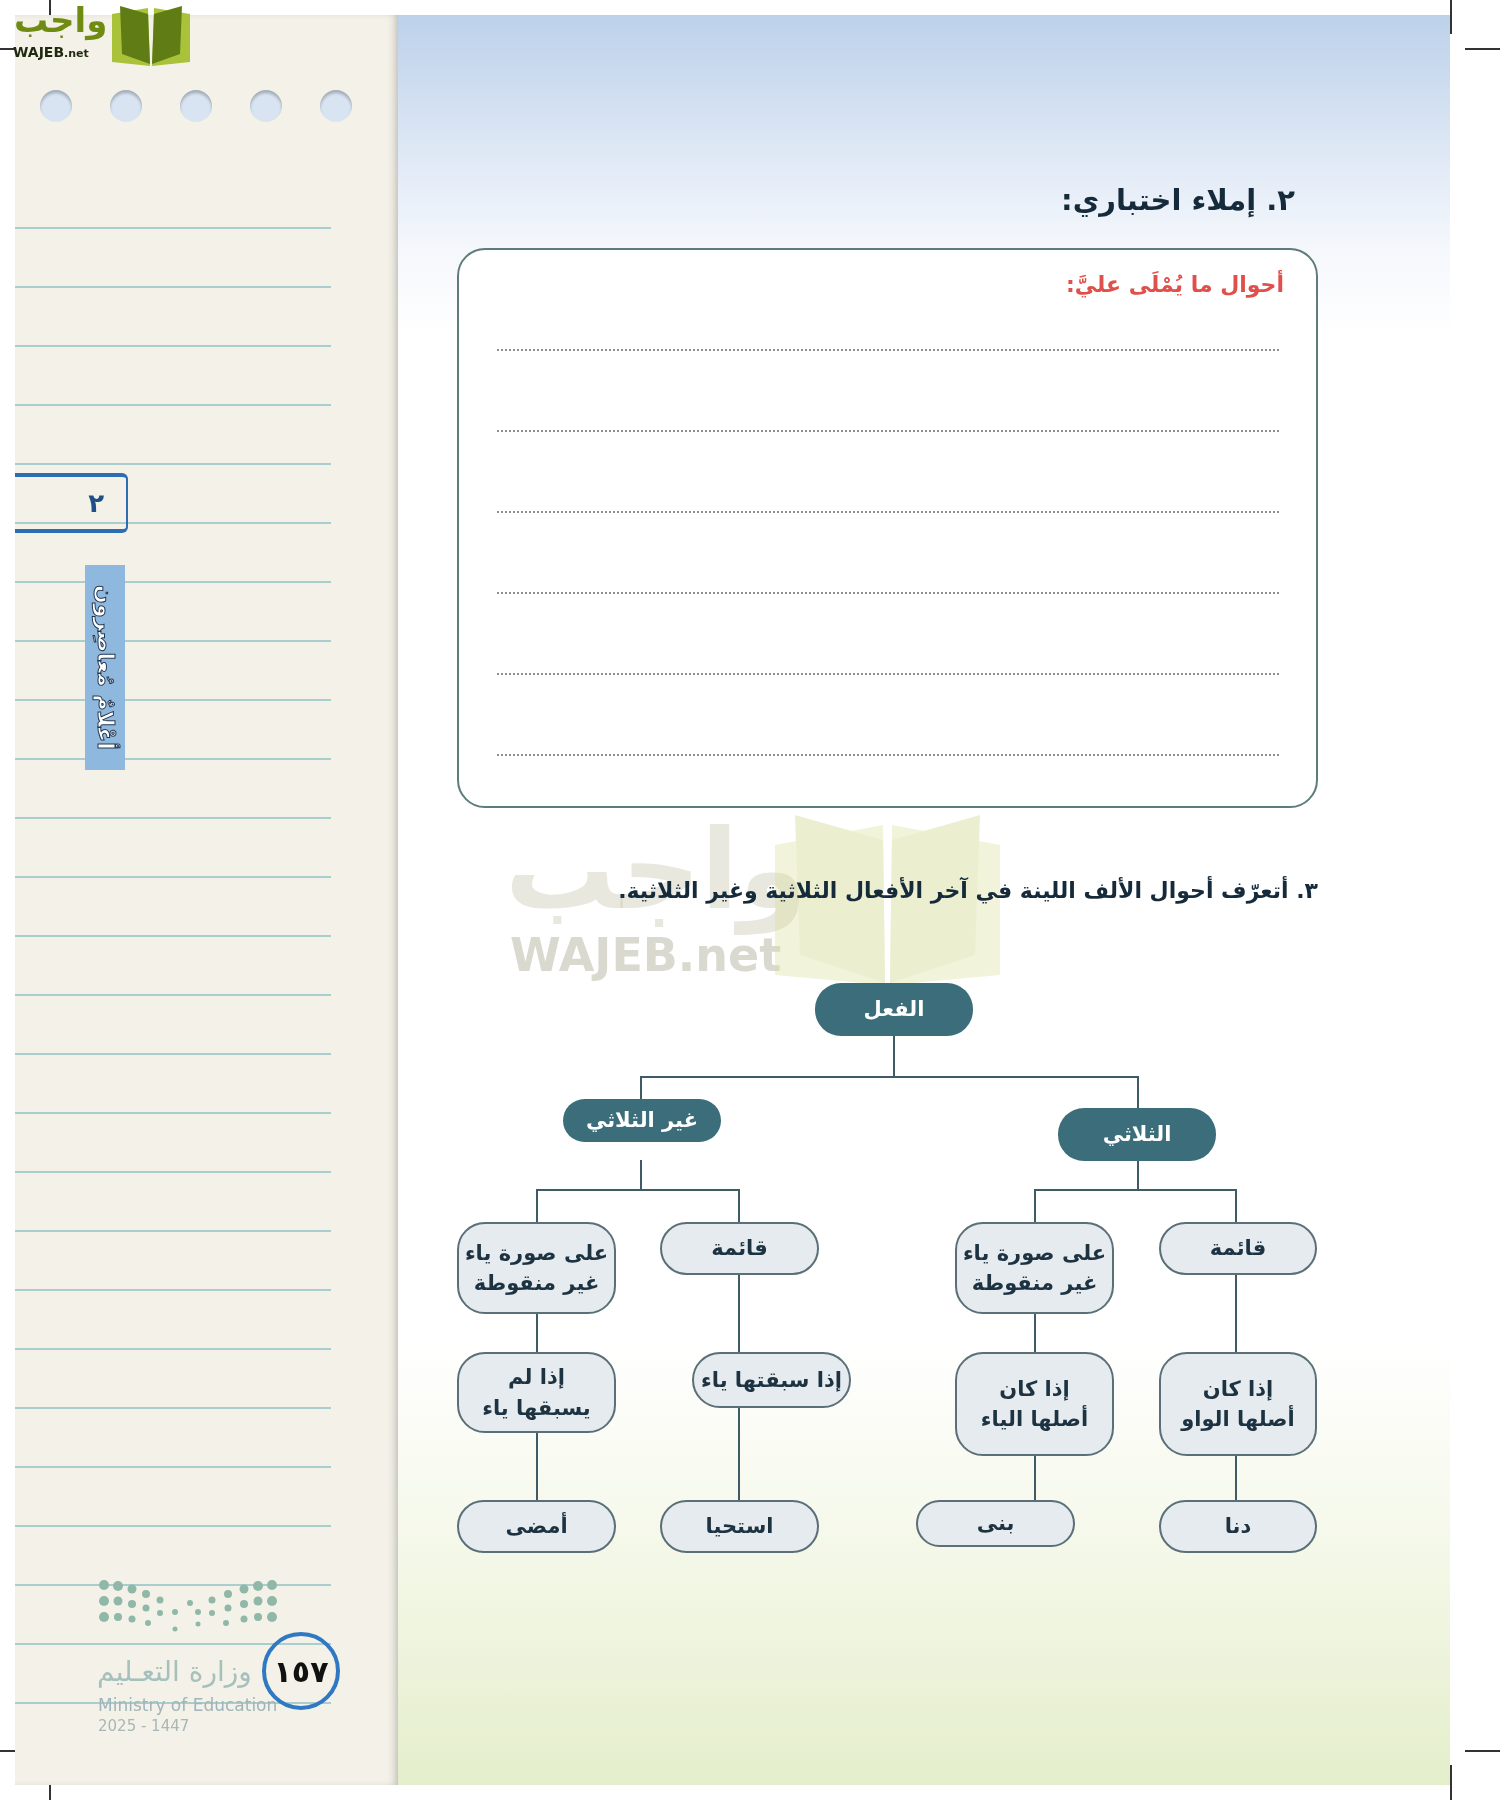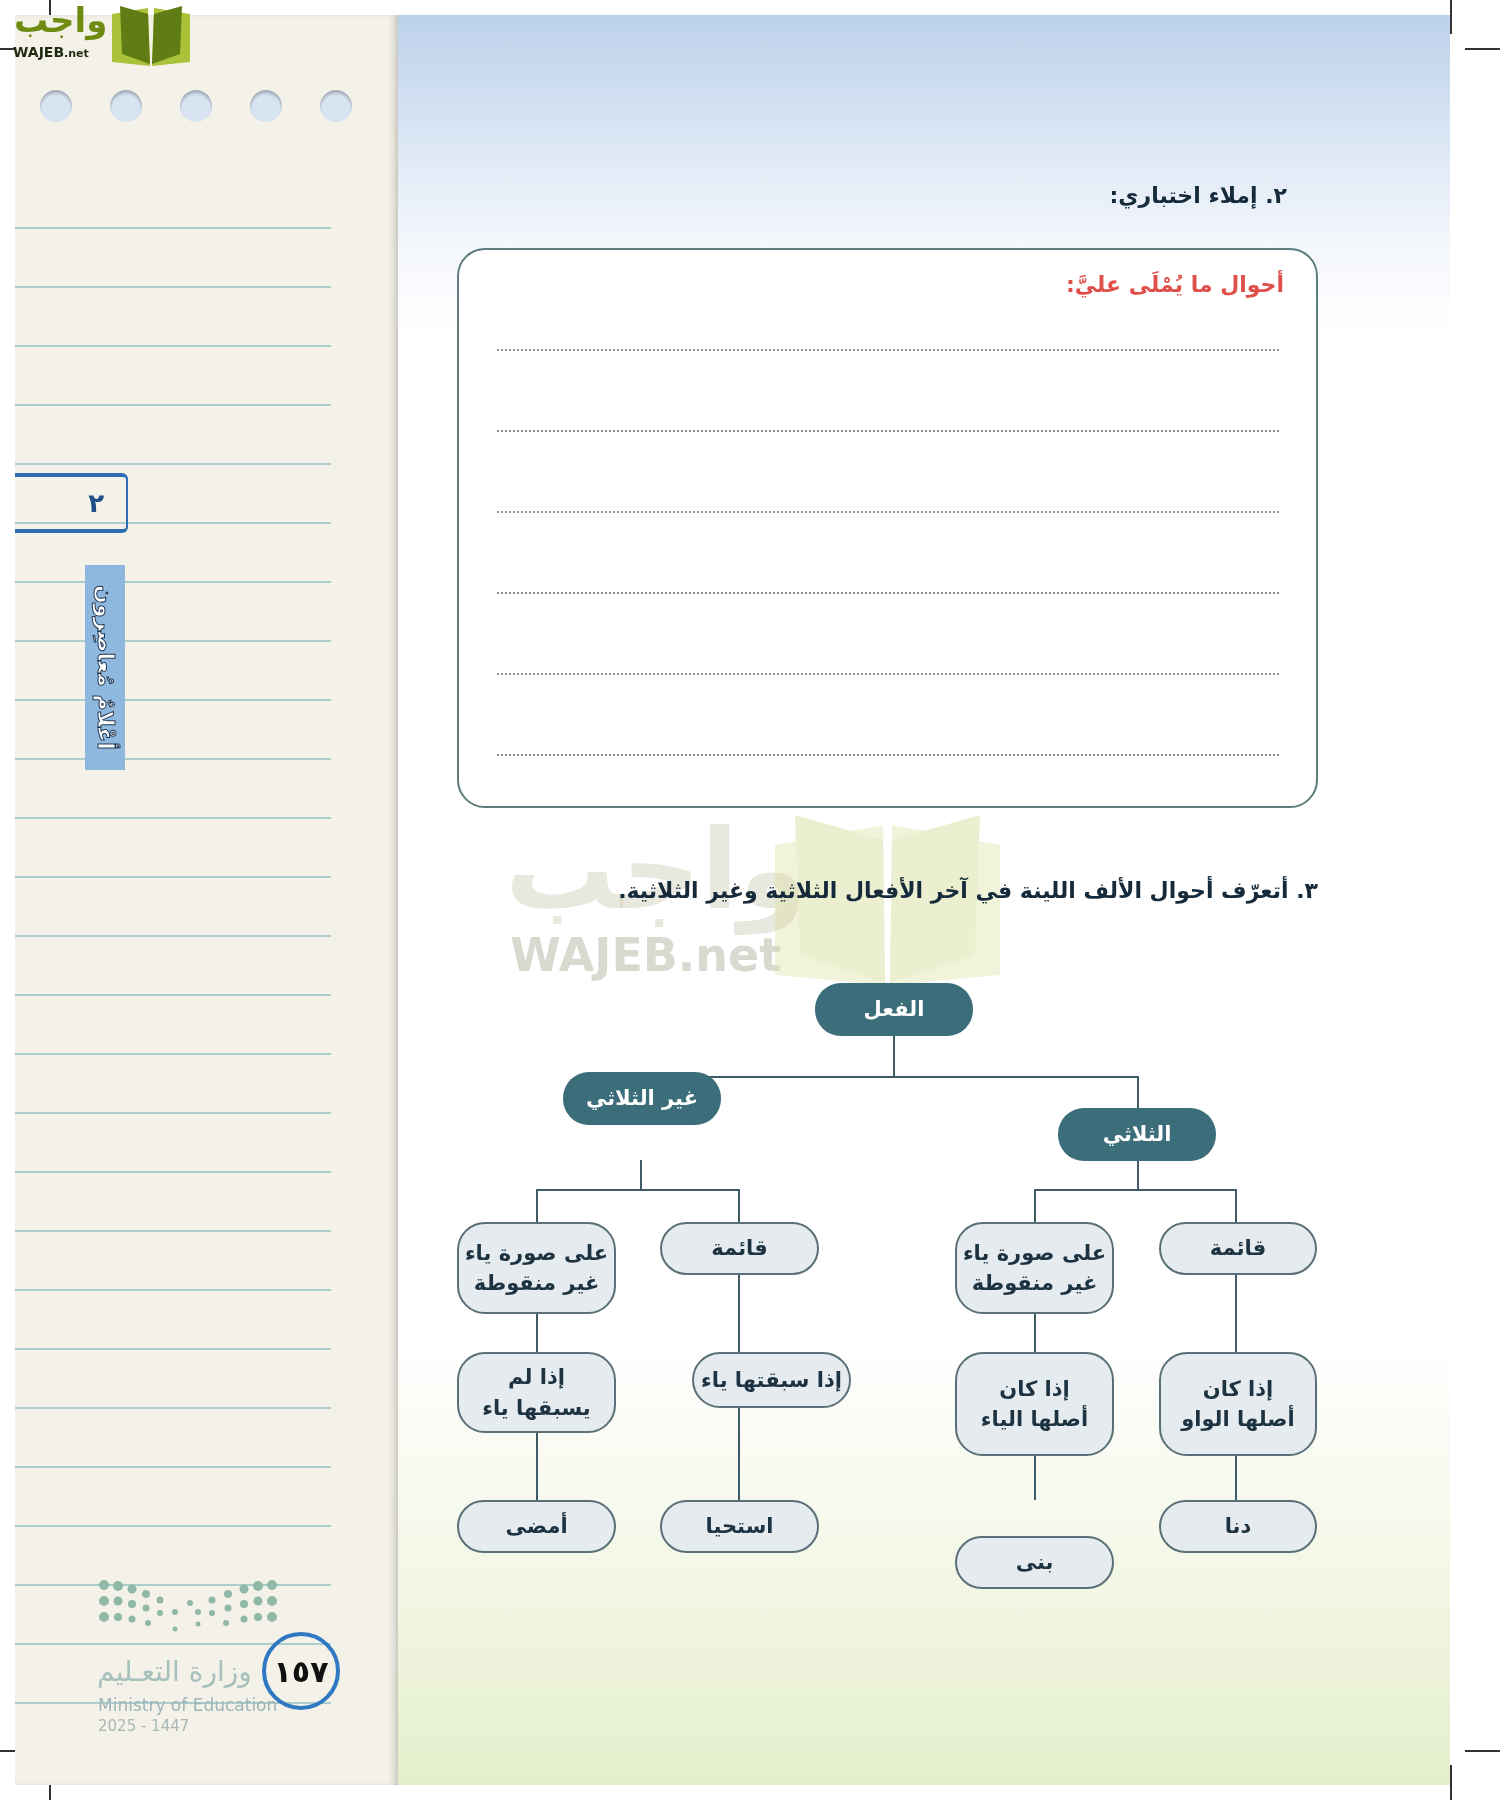--- a/index.html
+++ b/index.html
@@ -197,21 +197,21 @@
   <svg style="position:absolute;left:100px;top:0;" width="82" height="62" viewBox="0 0 82 62">
     <path d="M2 10 L38 4 L40 62 L2 58 Z" fill="#a9c23a"></path>
     <path d="M80 10 L44 4 L42 62 L80 58 Z" fill="#a9c23a"></path>
     <path d="M10 2 L38 10 L40 60 L12 50 Z" fill="#5f7d14"></path>
     <path d="M72 2 L44 10 L42 60 L70 50 Z" fill="#5f7d14"></path>
   </svg>
 </div>
 
 <main class="main"></main>
 
-<h2 class="q-title" style="right:213px; top:183px; font-size:22px;">٢. إملاء اختباري:</h2>
+<h2 class="q-title" style="right:205px; top:183px; font-size:29px;">٢. إملاء اختباري:</h2>
 
 <div class="dict-box">
   <div class="dict-prompt">أحوال ما يُمْلَى عليَّ:</div>
   <div class="dotline" style="top:99px;"></div>
   <div class="dotline" style="top:180px;"></div>
   <div class="dotline" style="top:261px;"></div>
   <div class="dotline" style="top:342px;"></div>
   <div class="dotline" style="top:423px;"></div>
   <div class="dotline" style="top:504px;"></div>
 </div>
@@ -247,28 +247,28 @@
 <div class="conn" style="left:1034px;top:1314px;width:2px;height:38px;"></div>
 <div class="conn" style="left:1034px;top:1456px;width:2px;height:44px;"></div>
 <div class="conn" style="left:738px;top:1274px;width:2px;height:78px;"></div>
 <div class="conn" style="left:738px;top:1404px;width:2px;height:96px;"></div>
 <div class="conn" style="left:536px;top:1314px;width:2px;height:38px;"></div>
 <div class="conn" style="left:536px;top:1432px;width:2px;height:68px;"></div>
 
 <div class="node dark" style="left:815px;top:983px;width:158px;height:53px;">الفعل</div>
 
 <div class="node dark" style="left:1058px;top:1108px;width:158px;height:53px;text-align:right;">الثلاثي</div>
-<div class="node dark" style="left:563px;top:1072px;width:158px;height:53px;">غير الثلاثي</div>
+<div class="node dark" style="left:563px;top:1099px;width:158px;height:43px;">غير الثلاثي</div>
 
 <div class="node light" style="left:1159px;top:1222px;width:158px;height:53px;">قائمة</div>
 <div class="node light" style="left:955px;top:1222px;width:159px;height:92px;">على صورة ياء غير منقوطة</div>
 <div class="node light" style="left:660px;top:1222px;width:159px;height:53px;">قائمة</div>
 <div class="node light" style="left:457px;top:1222px;width:159px;height:92px;">على صورة ياء غير منقوطة</div>
 
 <div class="node light" style="left:1159px;top:1352px;width:158px;height:104px;padding:0 20px;">إذا كان أصلها الواو</div>
 <div class="node light" style="left:955px;top:1352px;width:159px;height:104px;padding:0 20px;">إذا كان أصلها الياء</div>
 <div class="node light" style="left:692px;top:1352px;width:159px;height:56px;">إذا سبقتها ياء</div>
 <div class="node light" style="left:457px;top:1352px;width:159px;height:81px;padding:0 14px;">إذا لم يسبقها ياء</div>
 
 <div class="node light" style="left:1159px;top:1500px;width:158px;height:53px;">دنا</div>
-<div class="node light" style="left:955px;top:1500px;width:159px;height:53px;margin-top:36px;">بنى</div>
+<div class="node light" style="left:916px;top:1500px;width:159px;height:47px;">بنى</div>
 <div class="node light" style="left:660px;top:1500px;width:159px;height:53px;">استحيا</div>
 <div class="node light" style="left:457px;top:1500px;width:159px;height:53px;">أمضى</div>
 
 </body></html>

